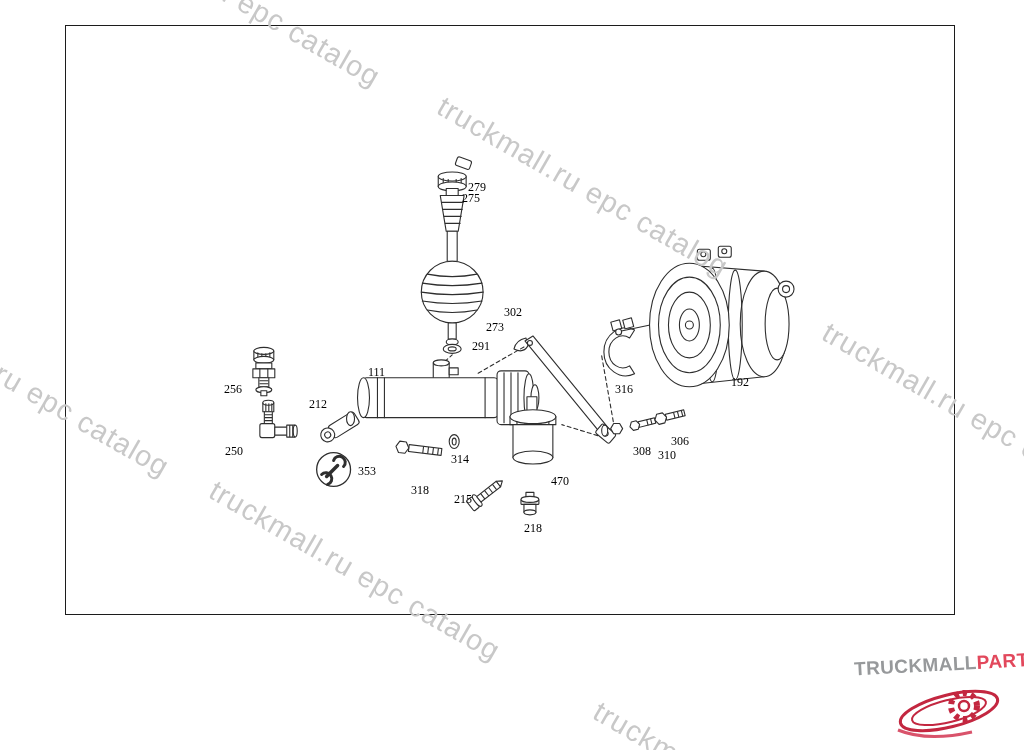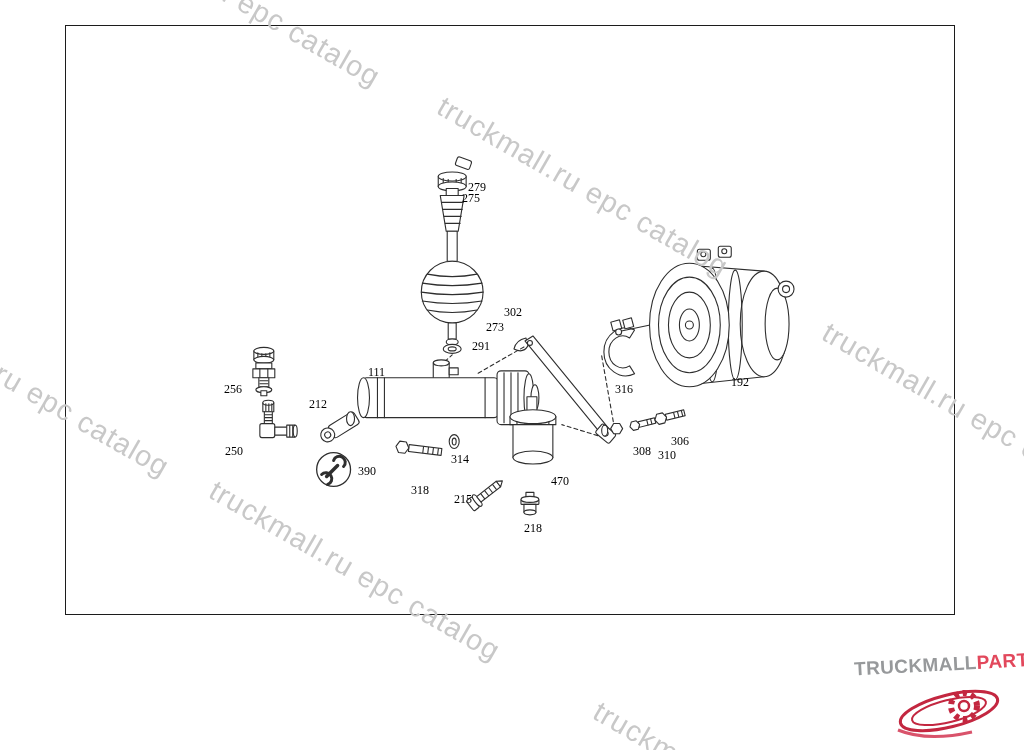--- a/index.html
+++ b/index.html
@@ -263,21 +263,21 @@
   <div id="part-label-layer">
       <div class="part-label" style="left: 468px; top: 180px;">279</div>
       <div class="part-label" style="left: 462px; top: 191px;">275</div>
       <div class="part-label" style="left: 486px; top: 280px; margin-top: 40px;">273</div>
       <div class="part-label" style="left: 493px; top: 305px; margin-left: 11px;">302</div>
       <div class="part-label" style="left: 462px; top: 339px; margin-left: 10px;">291</div>
       <div class="part-label" style="left: 224px; top: 382px; text-align: center;">256</div>
       <div class="part-label" style="left: 368px; top: 365px;">111</div>
       <div class="part-label" style="left: 309px; top: 397px;">212</div>
       <div class="part-label" style="left: 225px; top: 409px; margin-top: 35px;">250</div>
-      <div class="part-label" style="left: 358px; top: 464px;">390</div>
+      <div class="part-label" style="left: 358px; top: 464px;">353</div>
       <div class="part-label" style="left: 411px; top: 483px;">318</div>
       <div class="part-label" style="left: 451px; top: 452px;">314</div>
       <div class="part-label" style="left: 454px; top: 492px;">215</div>
       <div class="part-label" style="left: 524px; top: 521px;">218</div>
       <div class="part-label" style="left: 551px; top: 474px;">470</div>
       <div class="part-label" style="left: 618px; top: 448px; margin-left: 40px;">310</div>
       <div class="part-label" style="left: 633px; top: 444px;">308</div>
       <div class="part-label" style="left: 671px; top: 434px; text-align: right;">306</div>
       <div class="part-label" style="left: 615px; top: 382px;">316</div>
       <div class="part-label" style="left: 731px; top: 375px;">192</div>

